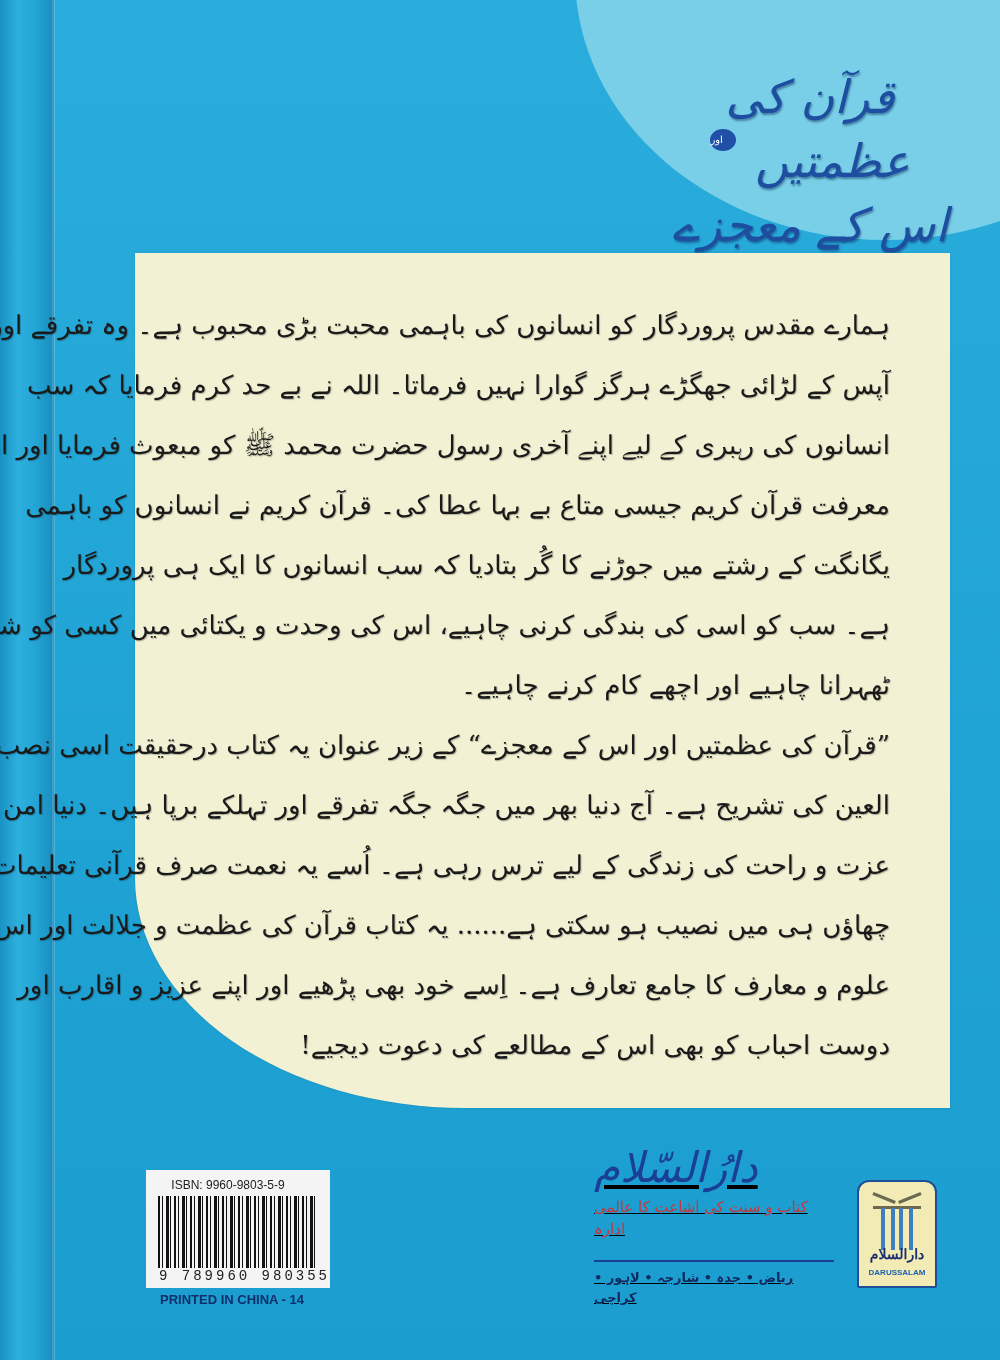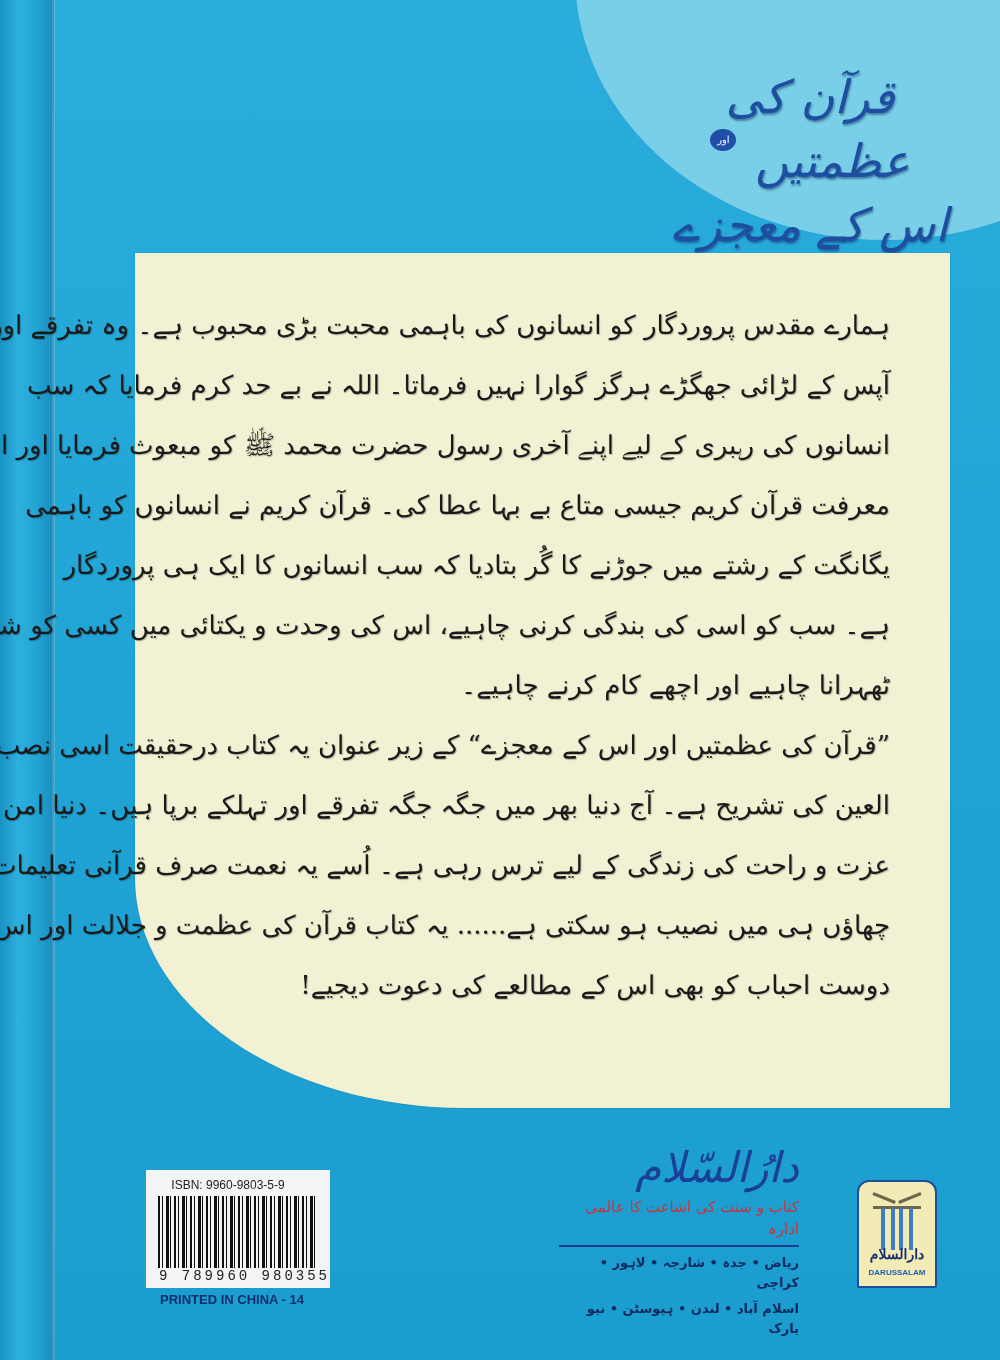--- a/index.html
+++ b/index.html
@@ -32,21 +32,21 @@
       direction: rtl;
       color: #1d4ea0;
       font-family: "DejaVu Serif", serif;
       text-shadow: 1px 2px 2px rgba(10,40,90,0.45);
     }
     .title-line1 { font-size: 46px; font-style: italic; line-height: 64px; margin-top: 20px; }
     .title-line2 { font-size: 46px; font-style: italic; line-height: 64px; }
     .title-badge {
       display: inline-block; width: 26px; height: 22px; border-radius: 50%;
       background: #1f4fa6; color: #fff; font-size: 10px; line-height: 22px;
-      text-align: center; vertical-align: top; margin-right: 4px; text-shadow: none;
+      text-align: left; vertical-align: top; margin-right: 4px; text-shadow: none;
       font-style: normal;
     }
     .panel {
       position: absolute; left: 135px; top: 253px; width: 815px; height: 855px;
       background: #f2f1d3;
       border-bottom-left-radius: 330px 230px;
       box-shadow: 0 0 2px rgba(0,0,0,0.15);
     }
     .body-text {
       position: absolute; left: 185px; top: 295px; width: 705px;
@@ -76,30 +76,30 @@
     .barcode-digits {
       position: absolute; left: 0; top: 98px; width: 184px; text-align: right;
       font-family: "Liberation Mono", monospace; font-size: 14px; letter-spacing: 3px; color: #222;
     }
     .printed {
       position: absolute; left: 160px; top: 1292px;
       font-family: "Liberation Sans", sans-serif; font-weight: bold;
       font-size: 13px; color: #0e2f6b;
     }
     .publisher {
-      position: absolute; left: 559px; top: 1140px; width: 240px;
-      direction: rtl; text-align: right;
+      position: absolute; left: 594px; top: 1140px; width: 240px;
+      direction: rtl; text-align: left; text-decoration: underline;
     }
     .pub-name {
       font-family: "DejaVu Serif", serif; font-size: 42px; color: #1a3f96;
       line-height: 56px; font-style: italic;
     }
     .pub-tagline {
       font-family: "DejaVu Serif", serif; font-size: 15px; color: #c8353a;
-      line-height: 22px; border-bottom: 2px solid #1a3f96; padding-bottom: 5px;
+      line-height: 22px; border-bottom: 2px solid #1a3f96; padding-bottom: 20px;
     }
     .pub-cities {
       font-family: "DejaVu Sans", sans-serif; font-size: 13px; color: #0f2a60;
       line-height: 20px; margin-top: 6px; font-weight: bold;
     }
     .logo {
       position: absolute; left: 857px; top: 1180px; width: 76px; height: 104px;
       background: #f3ebb5; border: 2px solid #1d4f98; border-radius: 12px 12px 2px 2px;
       text-align: center; overflow: hidden; text-decoration: underline;
     }
@@ -147,35 +147,35 @@
     <span class="line">آپس کے لڑائی جھگڑے ہرگز گوارا نہیں فرماتا۔ اللہ نے بے حد کرم فرمایا کہ سب</span>
     <span class="line">انسانوں کی رہبری کے لیے اپنے آخری رسول حضرت محمد ﷺ کو مبعوث فرمایا اور ان کی</span>
     <span class="line">معرفت قرآن کریم جیسی متاع بے بہا عطا کی۔ قرآن کریم نے انسانوں کو باہمی</span>
     <span class="line">یگانگت کے رشتے میں جوڑنے کا گُر بتادیا کہ سب انسانوں کا ایک ہی پروردگار</span>
     <span class="line">ہے۔ سب کو اسی کی بندگی کرنی چاہیے، اس کی وحدت و یکتائی میں کسی کو شریک نہیں</span>
     <span class="line">ٹھہرانا چاہیے اور اچھے کام کرنے چاہیے۔</span>
     <span class="line">”قرآن کی عظمتیں اور اس کے معجزے“ کے زیر عنوان یہ کتاب درحقیقت اسی نصب</span>
     <span class="line">العین کی تشریح ہے۔ آج دنیا بھر میں جگہ جگہ تفرقے اور تہلکے برپا ہیں۔ دنیا امن اور</span>
     <span class="line">عزت و راحت کی زندگی کے لیے ترس رہی ہے۔ اُسے یہ نعمت صرف قرآنی تعلیمات کی</span>
     <span class="line">چھاؤں ہی میں نصیب ہو سکتی ہے...... یہ کتاب قرآن کی عظمت و جلالت اور اس کے</span>
+    <span class="line">علوم و معارف کا جامع تعارف ہے۔ اِسے خود بھی پڑھیے اور اپنے عزیز و اقارب اور</span>
     <span class="line">دوست احباب کو بھی اس کے مطالعے کی دعوت دیجیے!</span>
   </div>
 
   <div class="isbn-box">
     <div class="isbn-label">ISBN: 9960-9803-5-9</div>
     <div class="barcode"></div>
     <div class="barcode-digits">9 789960 980355</div>
   </div>
   <div class="printed">PRINTED IN CHINA - 14</div>
 
   <div class="publisher">
     <div class="pub-name">دارُالسّلام</div>
     <div class="pub-tagline">کتاب و سنت کی اشاعت کا عالمی ادارہ</div>
     <div class="pub-cities">ریاض • جدہ • شارجہ • لاہور • کراچی</div>
-    <div class="pub-cities">اسلام آباد • لندن • ہیوسٹن • نیو یارک</div>
   </div>
 
   <div class="logo">
     <div class="logo-book"></div>
     <div class="logo-towers"></div>
     <div class="logo-ar">دارالسلام</div>
     <div class="logo-en">DARUSSALAM</div>
   </div>
 </div>
 

